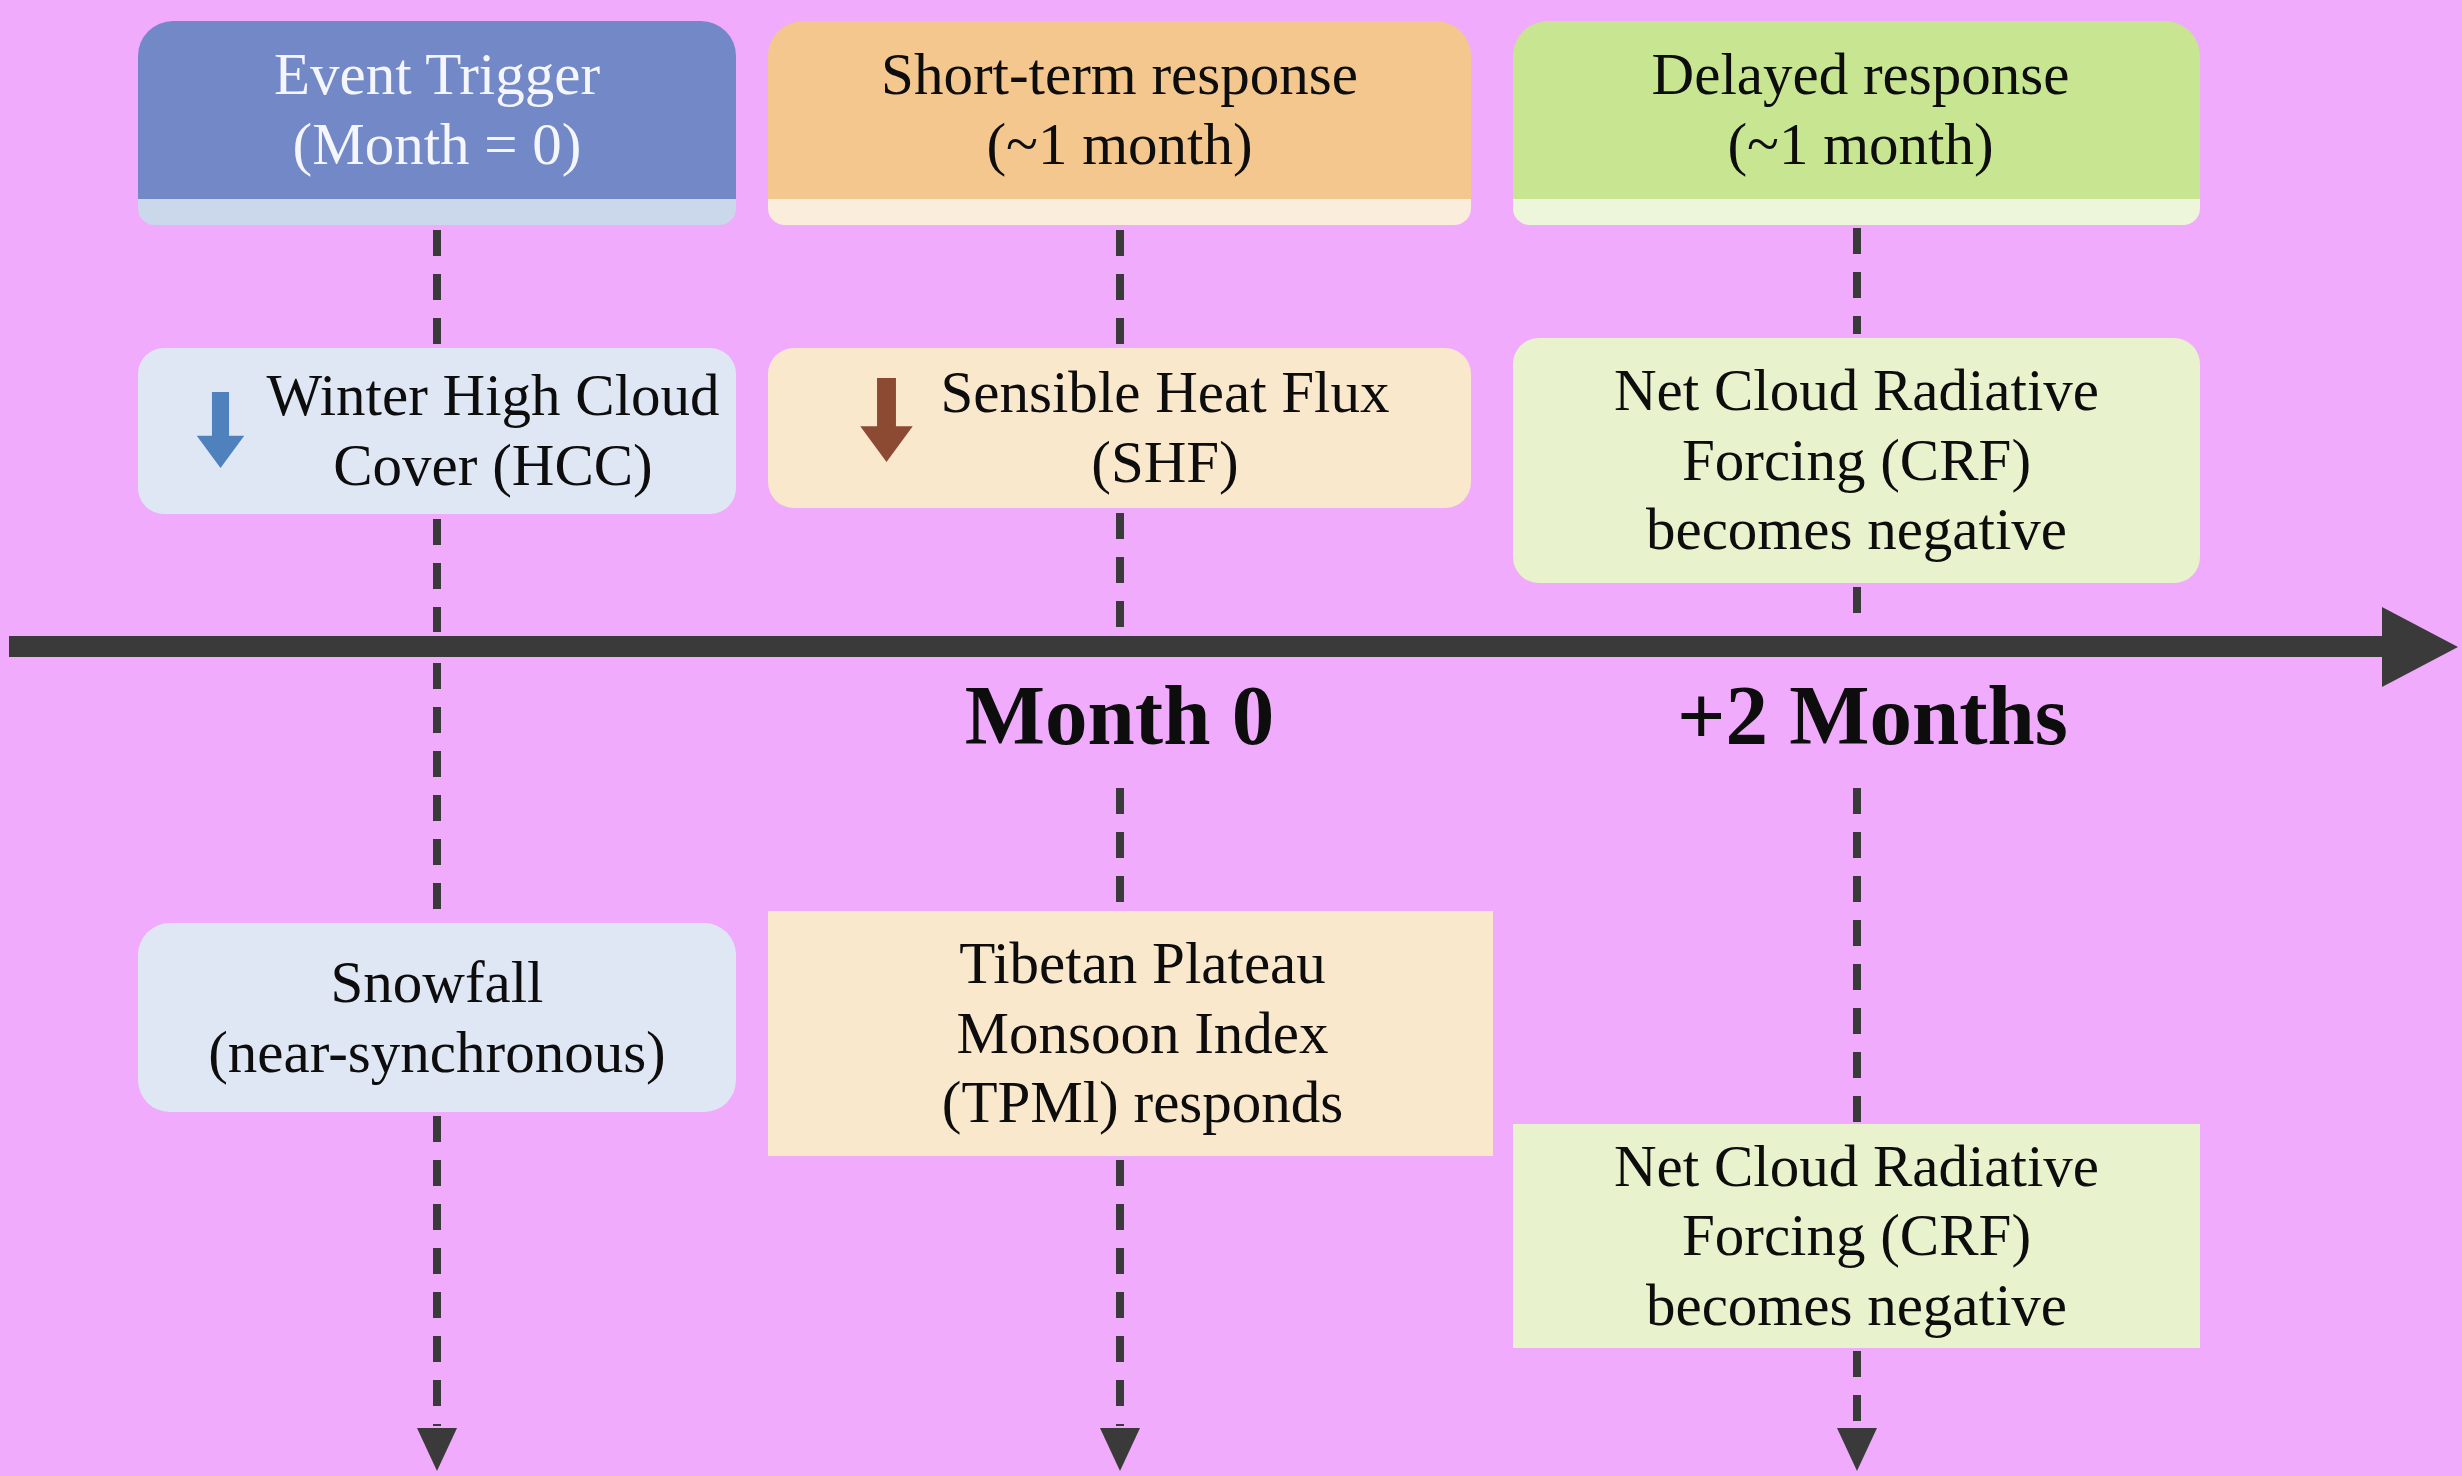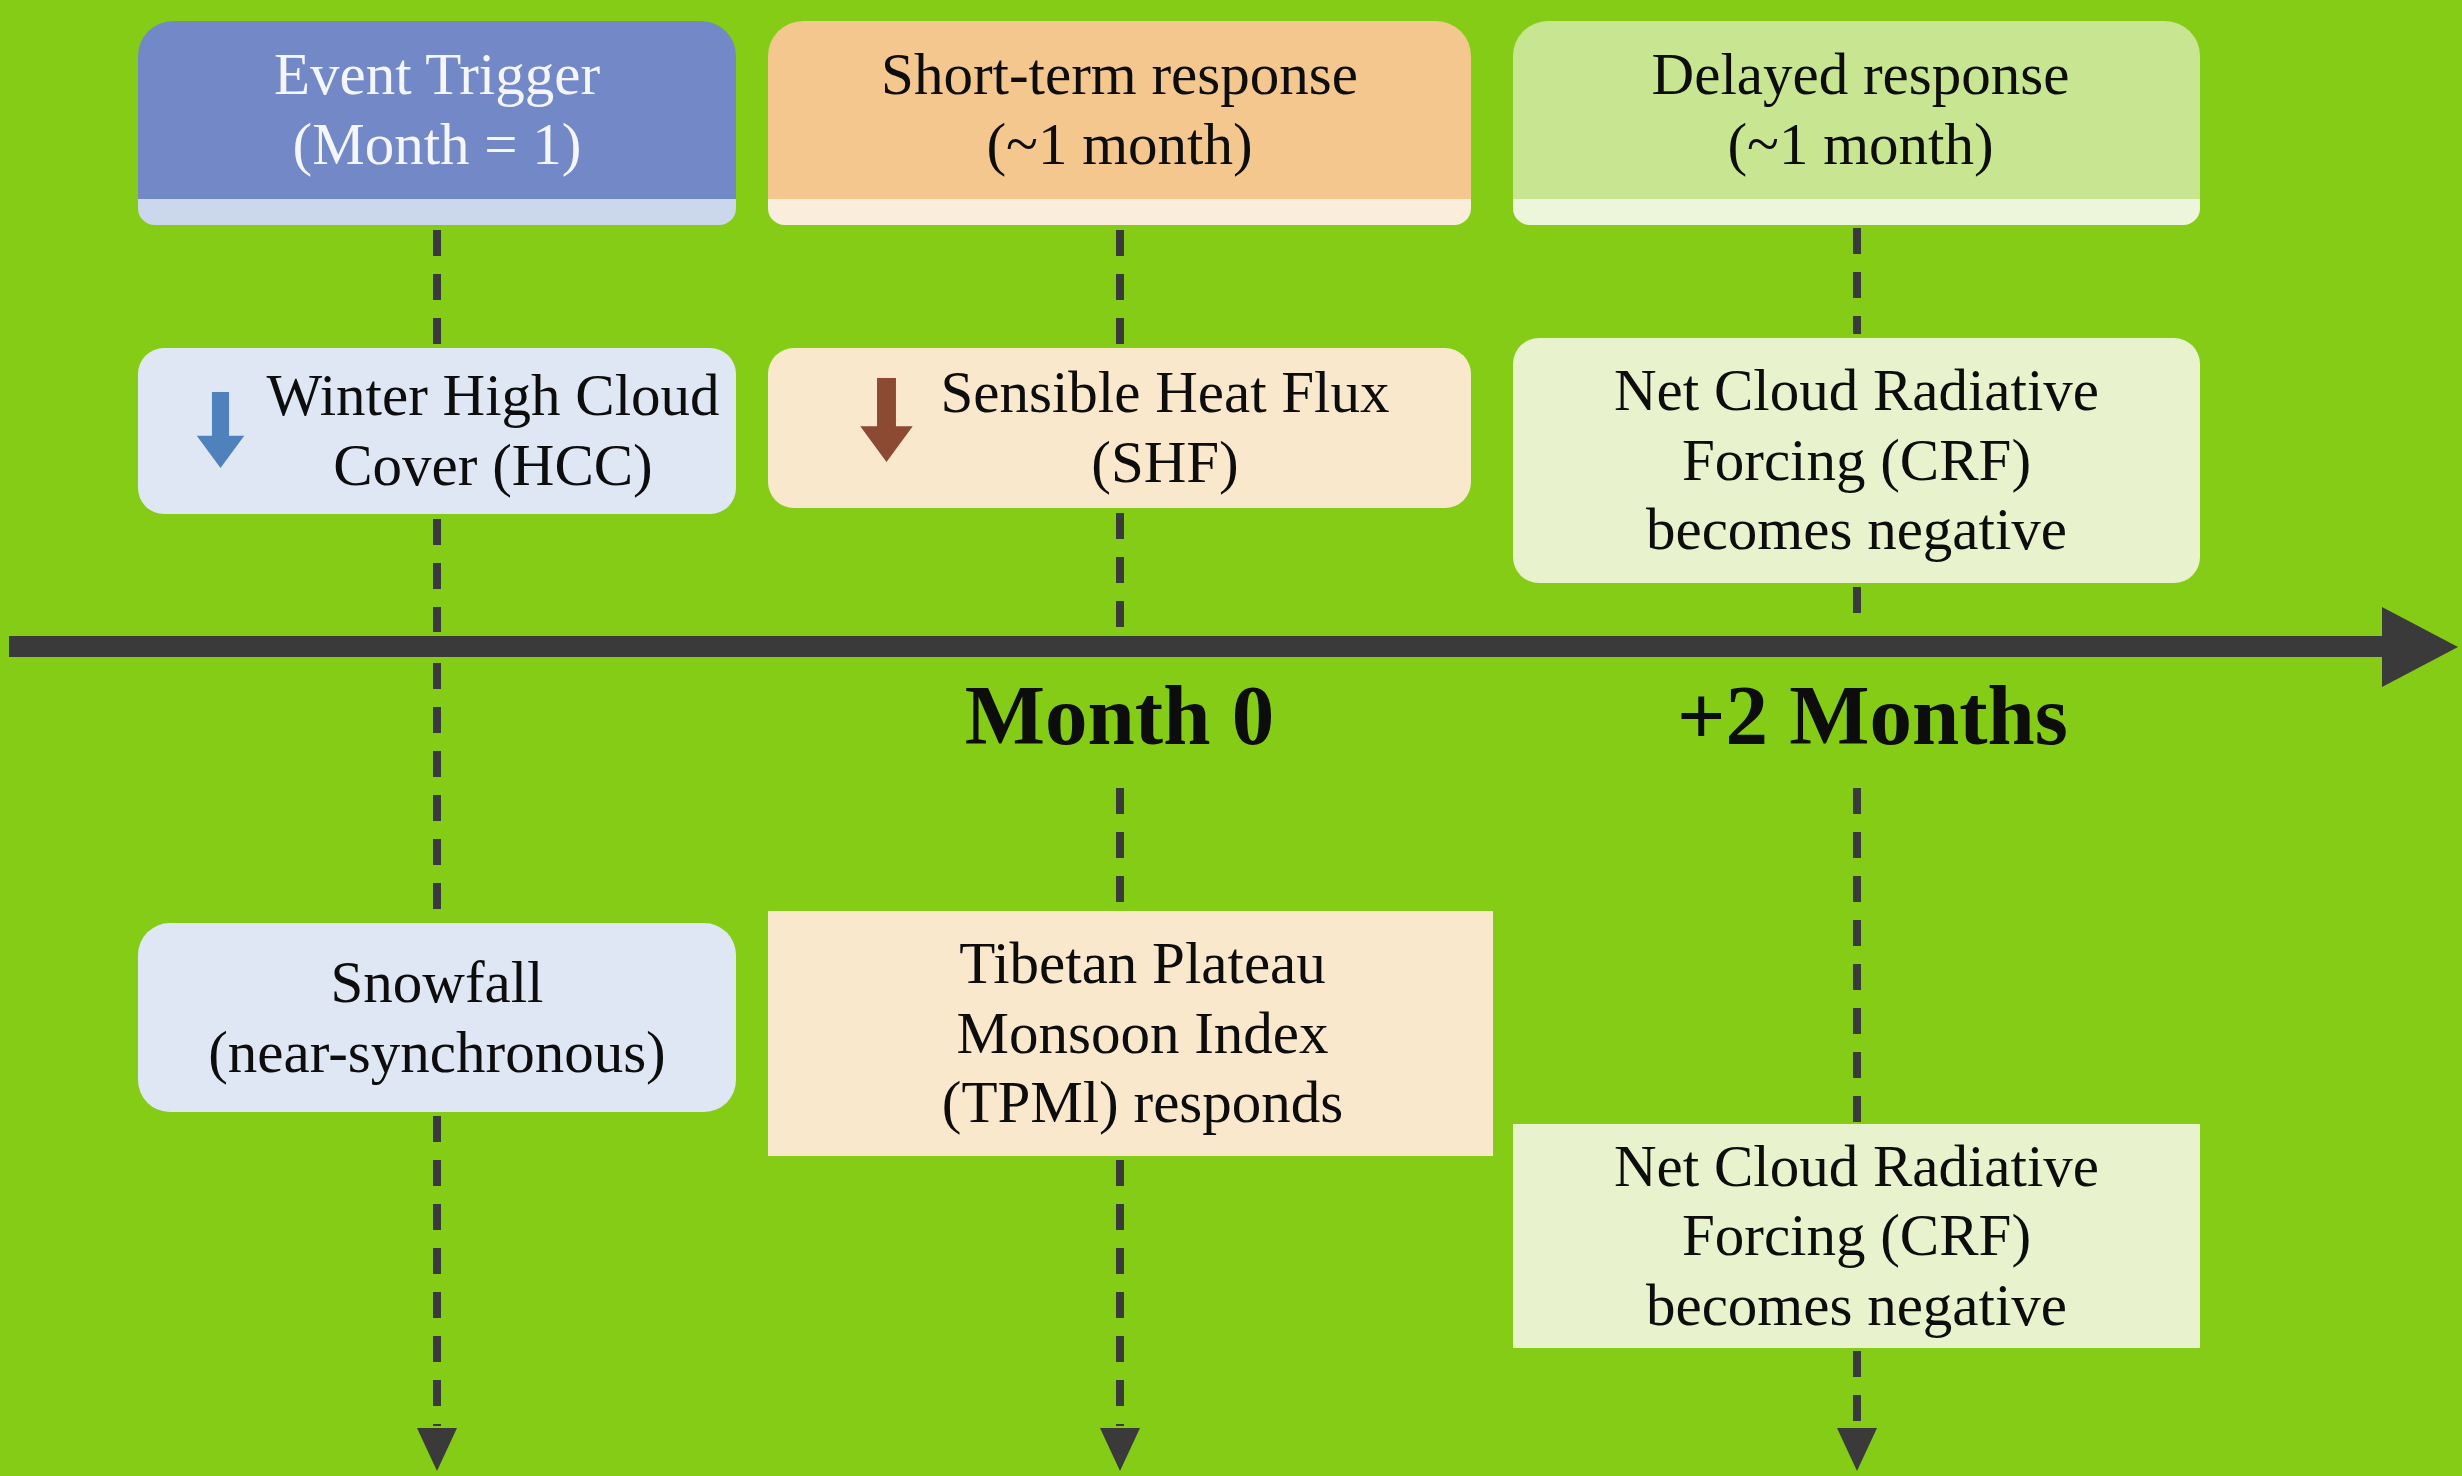--- a/index.html
+++ b/index.html
@@ -1,19 +1,19 @@
 <!DOCTYPE html>
 <html style="--header-blue: #7388c6; --header-blue-strip: #cbd7eb; --header-text-light: #f4f6fb; --header-orange: #f3c78e; --header-orange-strip: #faeddb; --header-green: #c8e592; --header-green-strip: #edf6db; --box-blue: #e0e7f4; --box-orange: #fae8cd; --box-green: #e8f2cd; --arrow-blue: #4f81bd; --arrow-brown: #8c4a32; --timeline-dark: #3a3a3a;font-size:12px"><head>
 <meta charset="utf-8">
 <style>
   html,body{margin:0;padding:0;background:#ffffff;}
   #stage{
     position:relative;
     width:2462px;height:1477px;
-    background:#84cc16;
+    background:#f0abfc;
     font-family:"Liberation Serif","DejaVu Serif",serif;
     color:#0d0d0d;
     overflow:hidden;
   }
   
   .node{position:absolute;box-sizing:border-box;display:flex;flex-direction:column;}
   .node .body{flex:1;display:flex;flex-direction:column;justify-content:center;align-items:center;text-align:center;}
   .line{font-size:59px;line-height:1.18;white-space:nowrap;}
 
   
@@ -57,21 +57,21 @@
              border-top:43px solid var(--timeline-dark);}
 </style>
 </head>
 <body>
 
 <div id="stage">
 
   <div class="node hdr hdr-blue" style="left:138px;top:21px;width:598px;height:204px;">
     <div class="body">
       <div class="line">Event Trigger</div>
-      <div class="line">(Month = 1)</div>
+      <div class="line">(Month = 0)</div>
     </div>
     <div class="strip"></div>
   </div>
 
   <div class="node hdr hdr-orange" style="left:768px;top:21px;width:703px;height:204px;">
     <div class="body">
       <div class="line">Short-term response</div>
       <div class="line">(~1 month)</div>
     </div>
     <div class="strip"></div>

